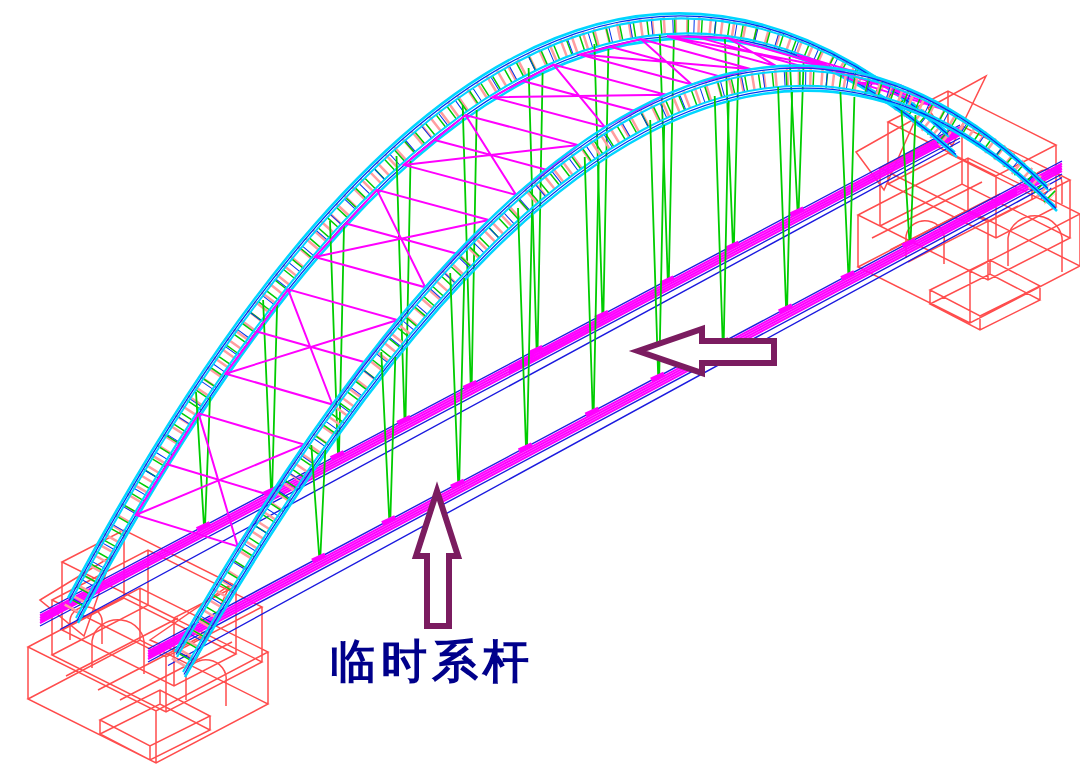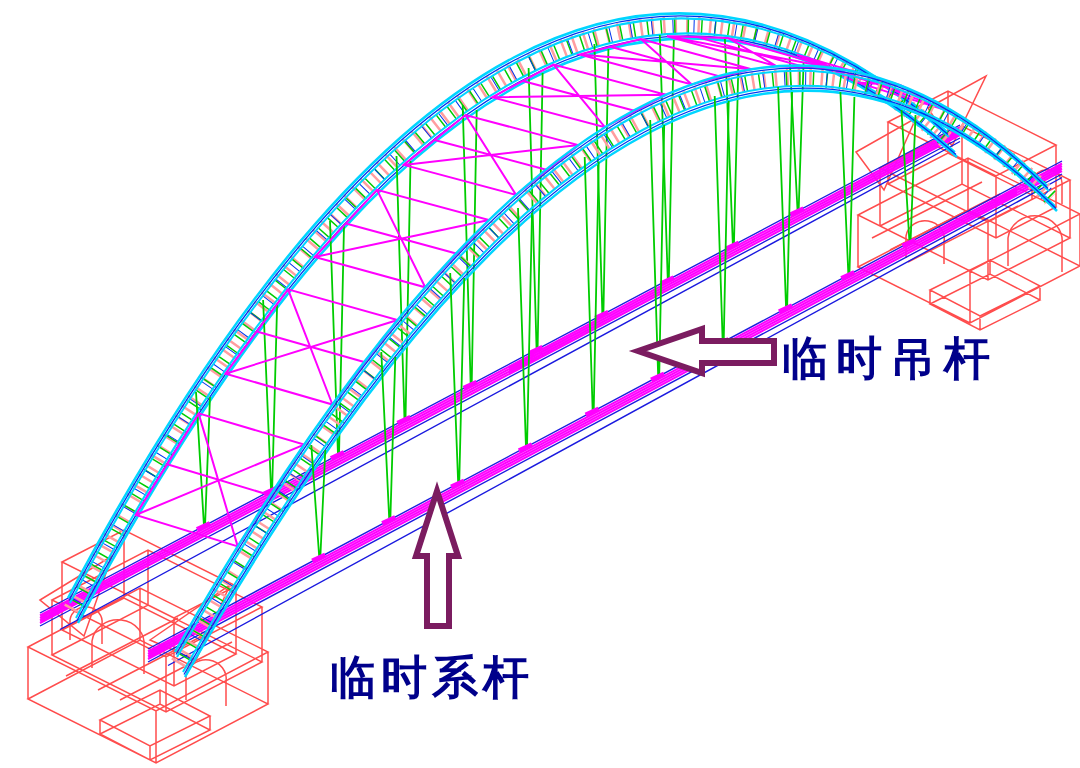--- a/index.html
+++ b/index.html
@@ -161,15 +161,14 @@
       M715.7,345.6 L728.7,339.6 M779.1,311.8 L792.1,305.8 M841.4,278.5 L854.4,272.5
       M902.5,245.9 L915.5,239.9" stroke="#FF00FF"></path>
   </g>
 
   <g fill="#FFFFFF" stroke-width="6" stroke-linejoin="miter" stroke="#7B1C60">
     <path d="M638,351 L702,329 L702,341 L774,341 L774,363 L702,363 L702,373 Z"></path>
     <path d="M437,491 L458,556 L449,556 L449,626 L427,626 L427,556 L416,556 Z"></path>
   </g>
 </svg>
 
-<div class="label" style="left:782px;top:333px;">临时吊杆</div>
-<div class="label" style="left:330px;top:652px;letter-spacing:5px;">临时系杆</div>
+<div class="label" style="left:330px;top:636px;letter-spacing:5px;">临时系杆</div>
 </div>
 
 </body></html>

